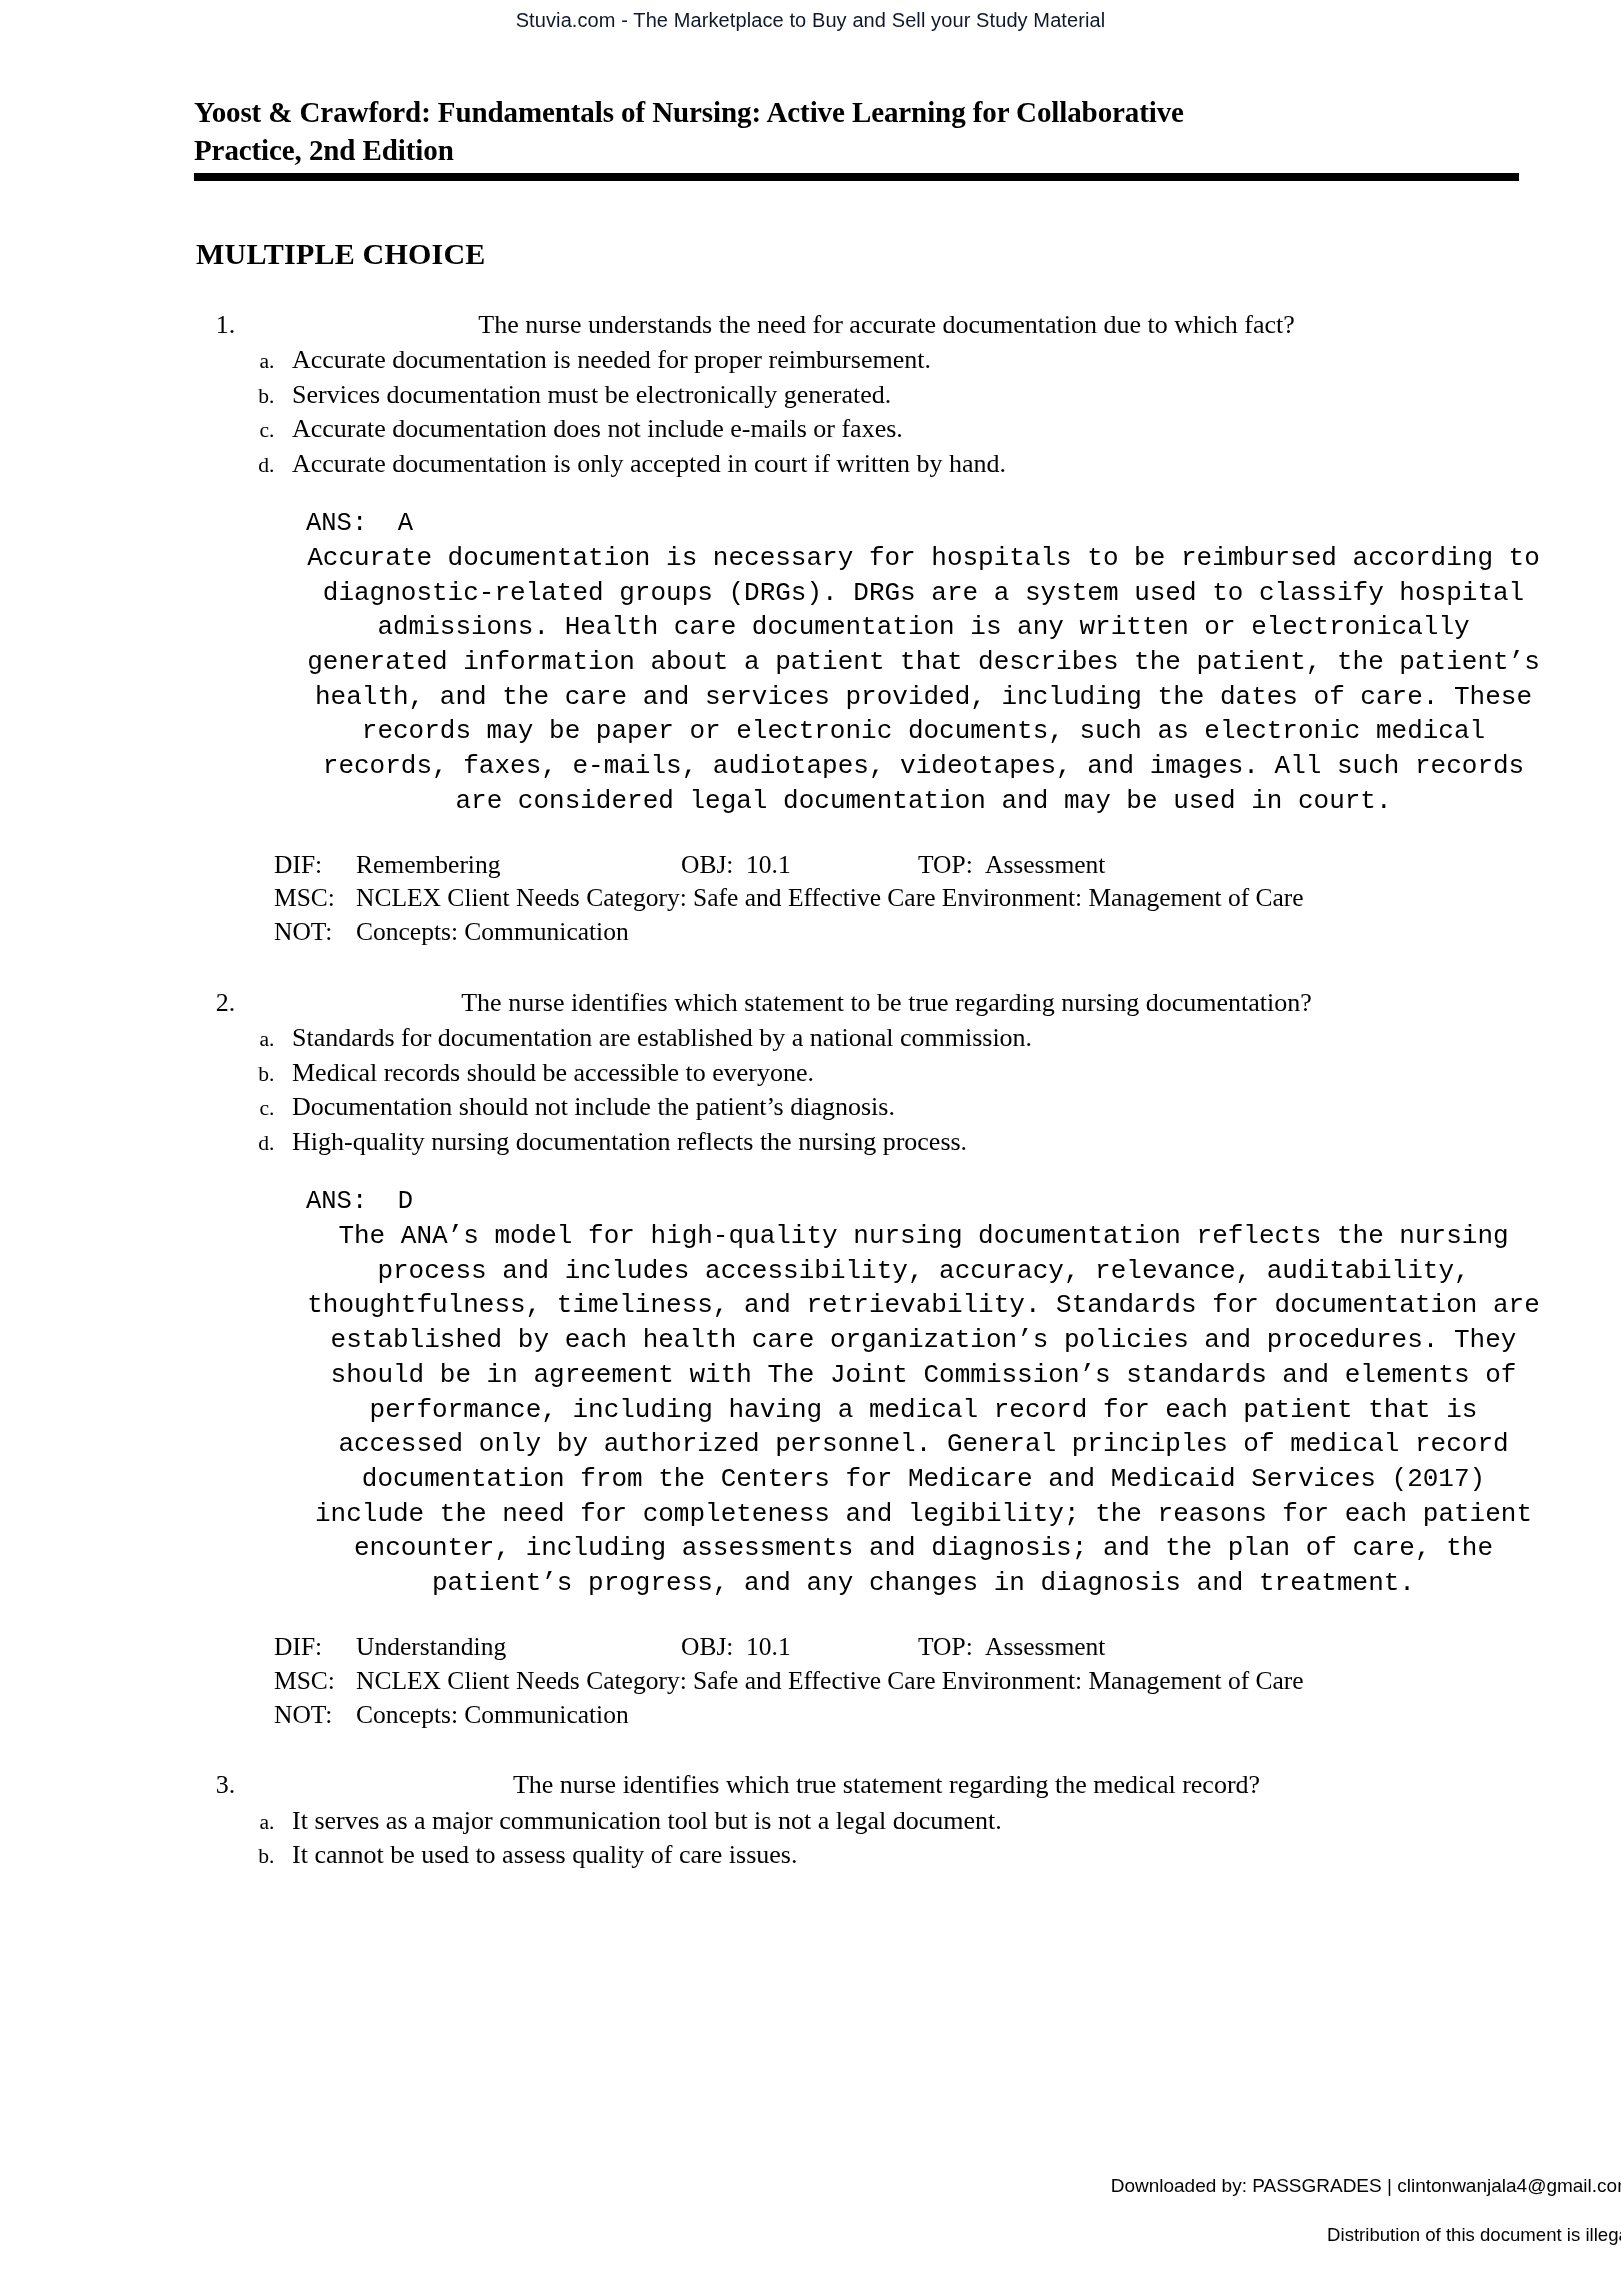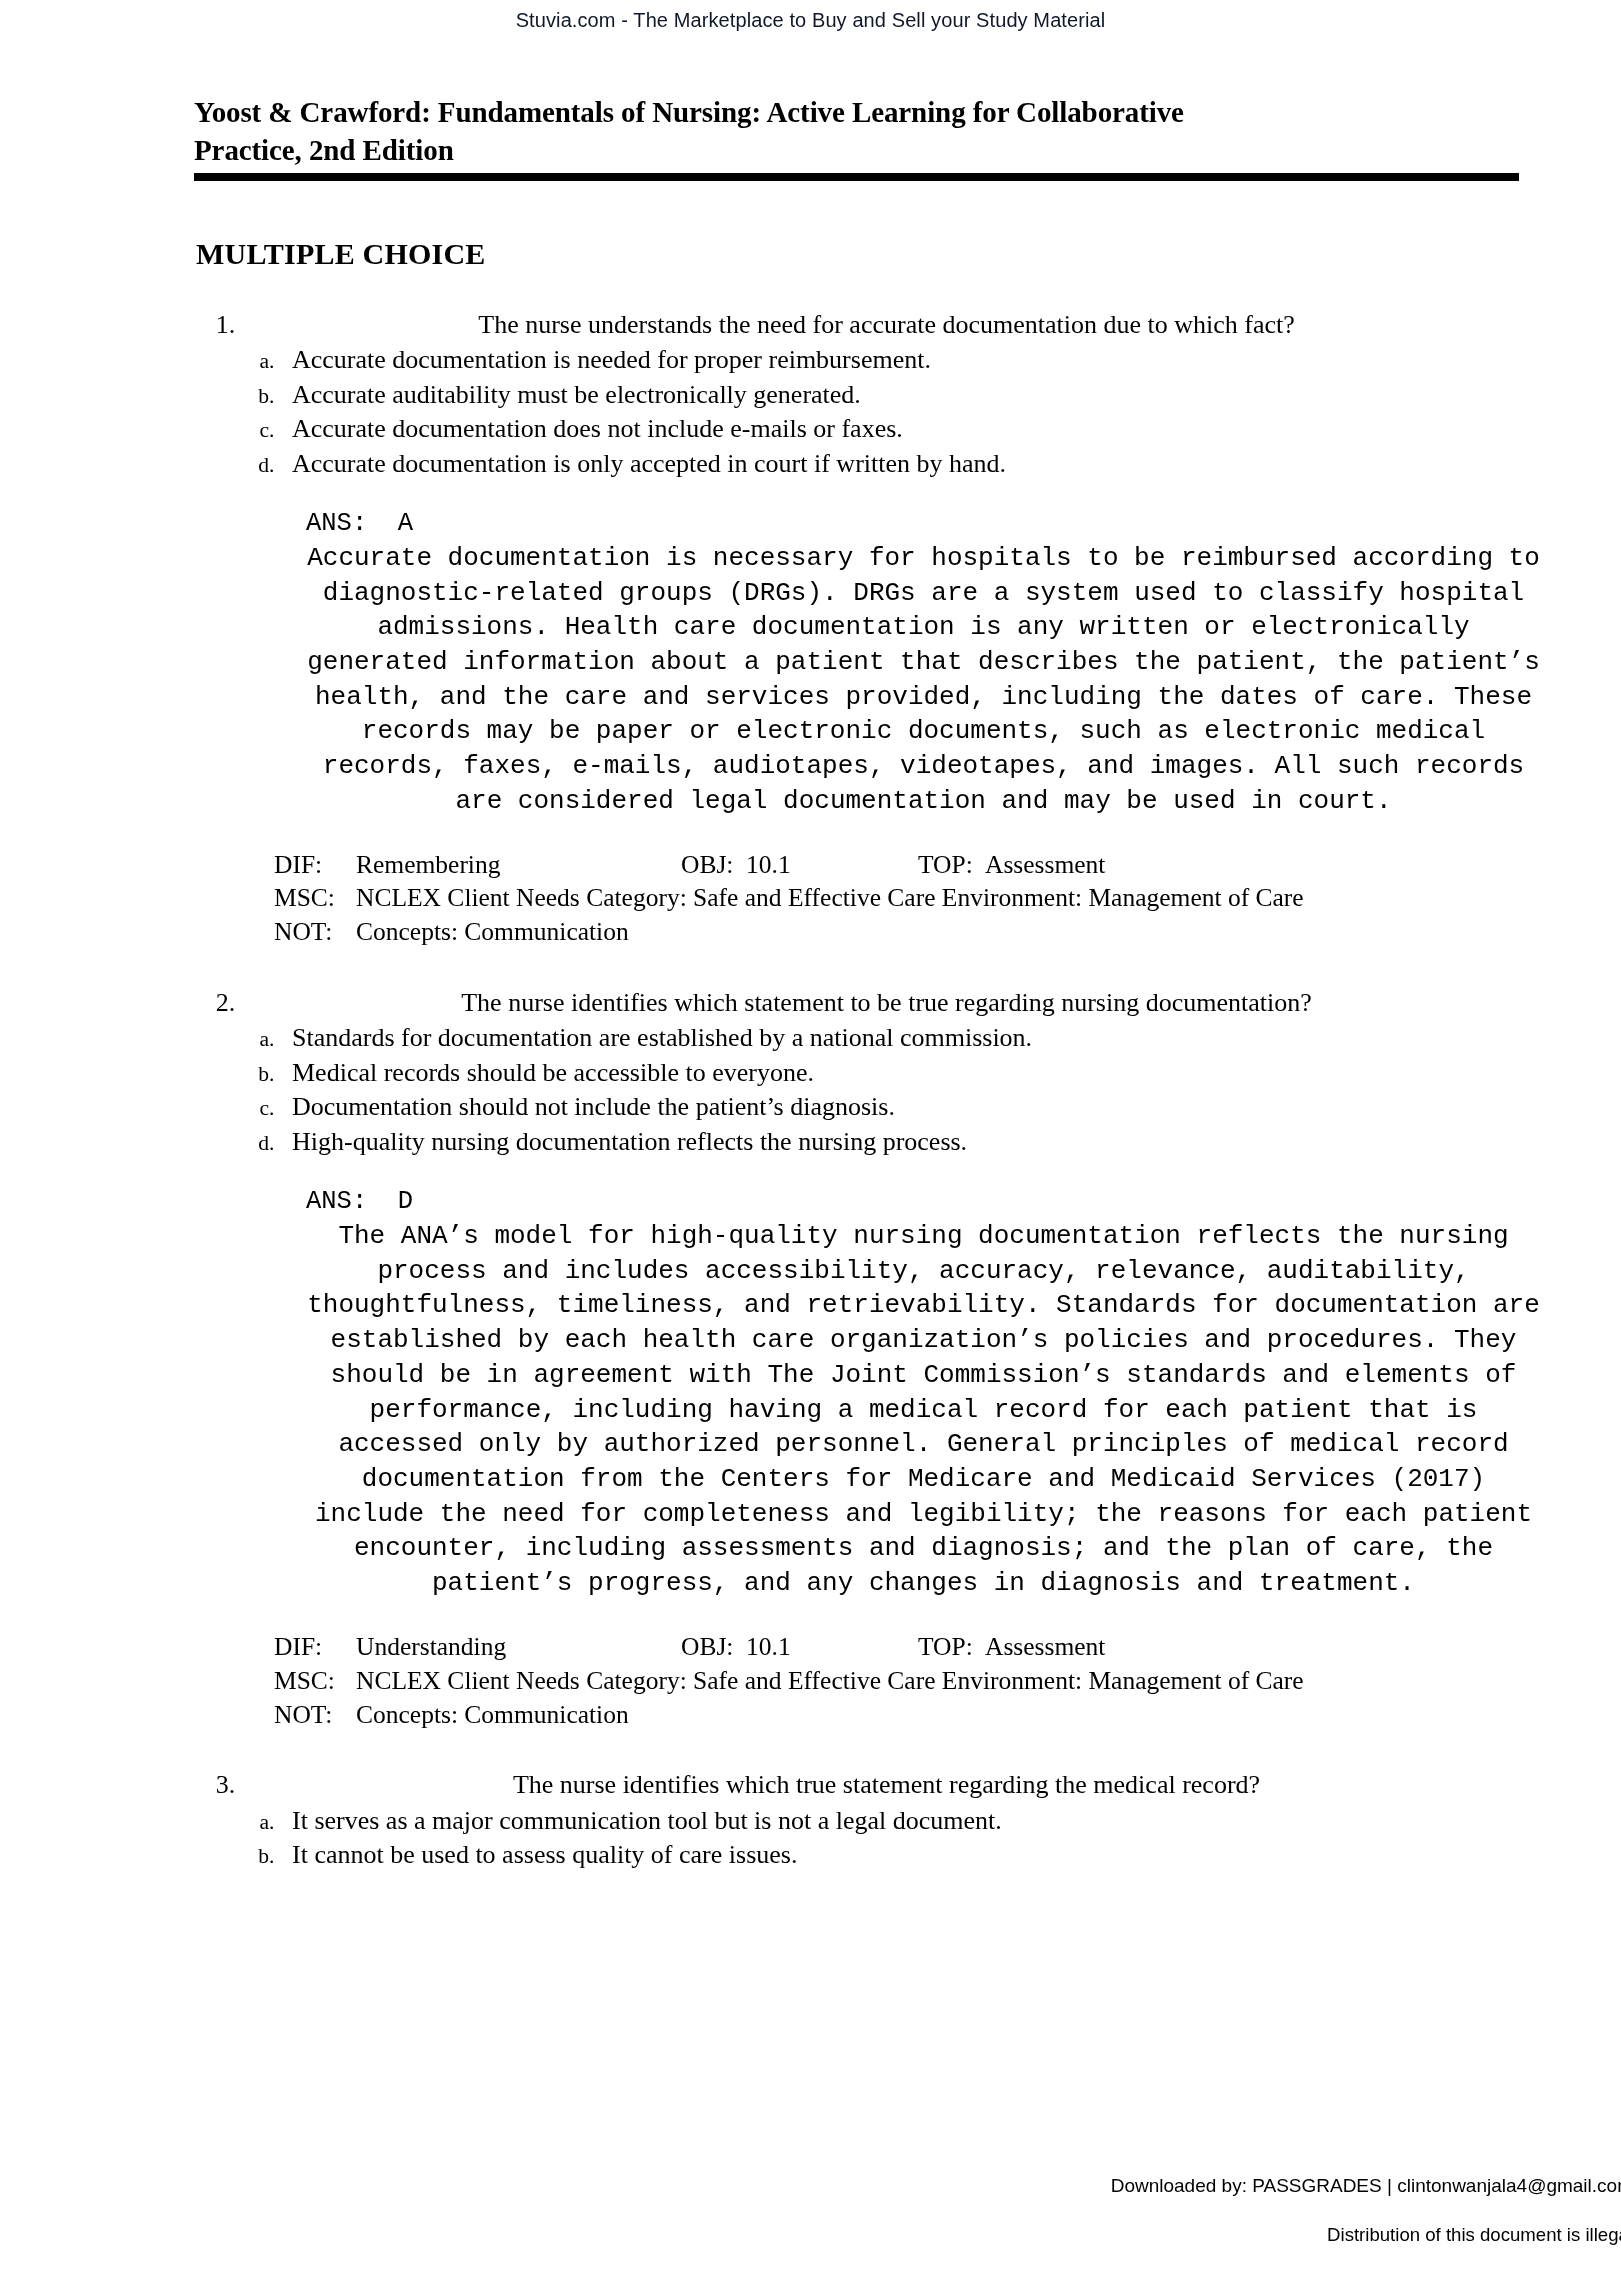--- a/index.html
+++ b/index.html
@@ -213,21 +213,21 @@
         <div class="q-num">1.</div>
         <div class="q-stem">The nurse understands the need for accurate documentation due to which fact?</div>
       </div>
       <div class="options">
         <div class="opt-row">
           <div class="opt-letter">a.</div>
           <div class="opt-text">Accurate documentation is needed for proper reimbursement.</div>
         </div>
         <div class="opt-row">
           <div class="opt-letter">b.</div>
-          <div class="opt-text">Accurate auditability must be electronically generated.</div>
+          <div class="opt-text">Services documentation must be electronically generated.</div>
         </div>
         <div class="opt-row">
           <div class="opt-letter">c.</div>
           <div class="opt-text">Accurate documentation does not include e-mails or faxes.</div>
         </div>
         <div class="opt-row">
           <div class="opt-letter">d.</div>
           <div class="opt-text">Accurate documentation is only accepted in court if written by hand.</div>
         </div>
       </div>

